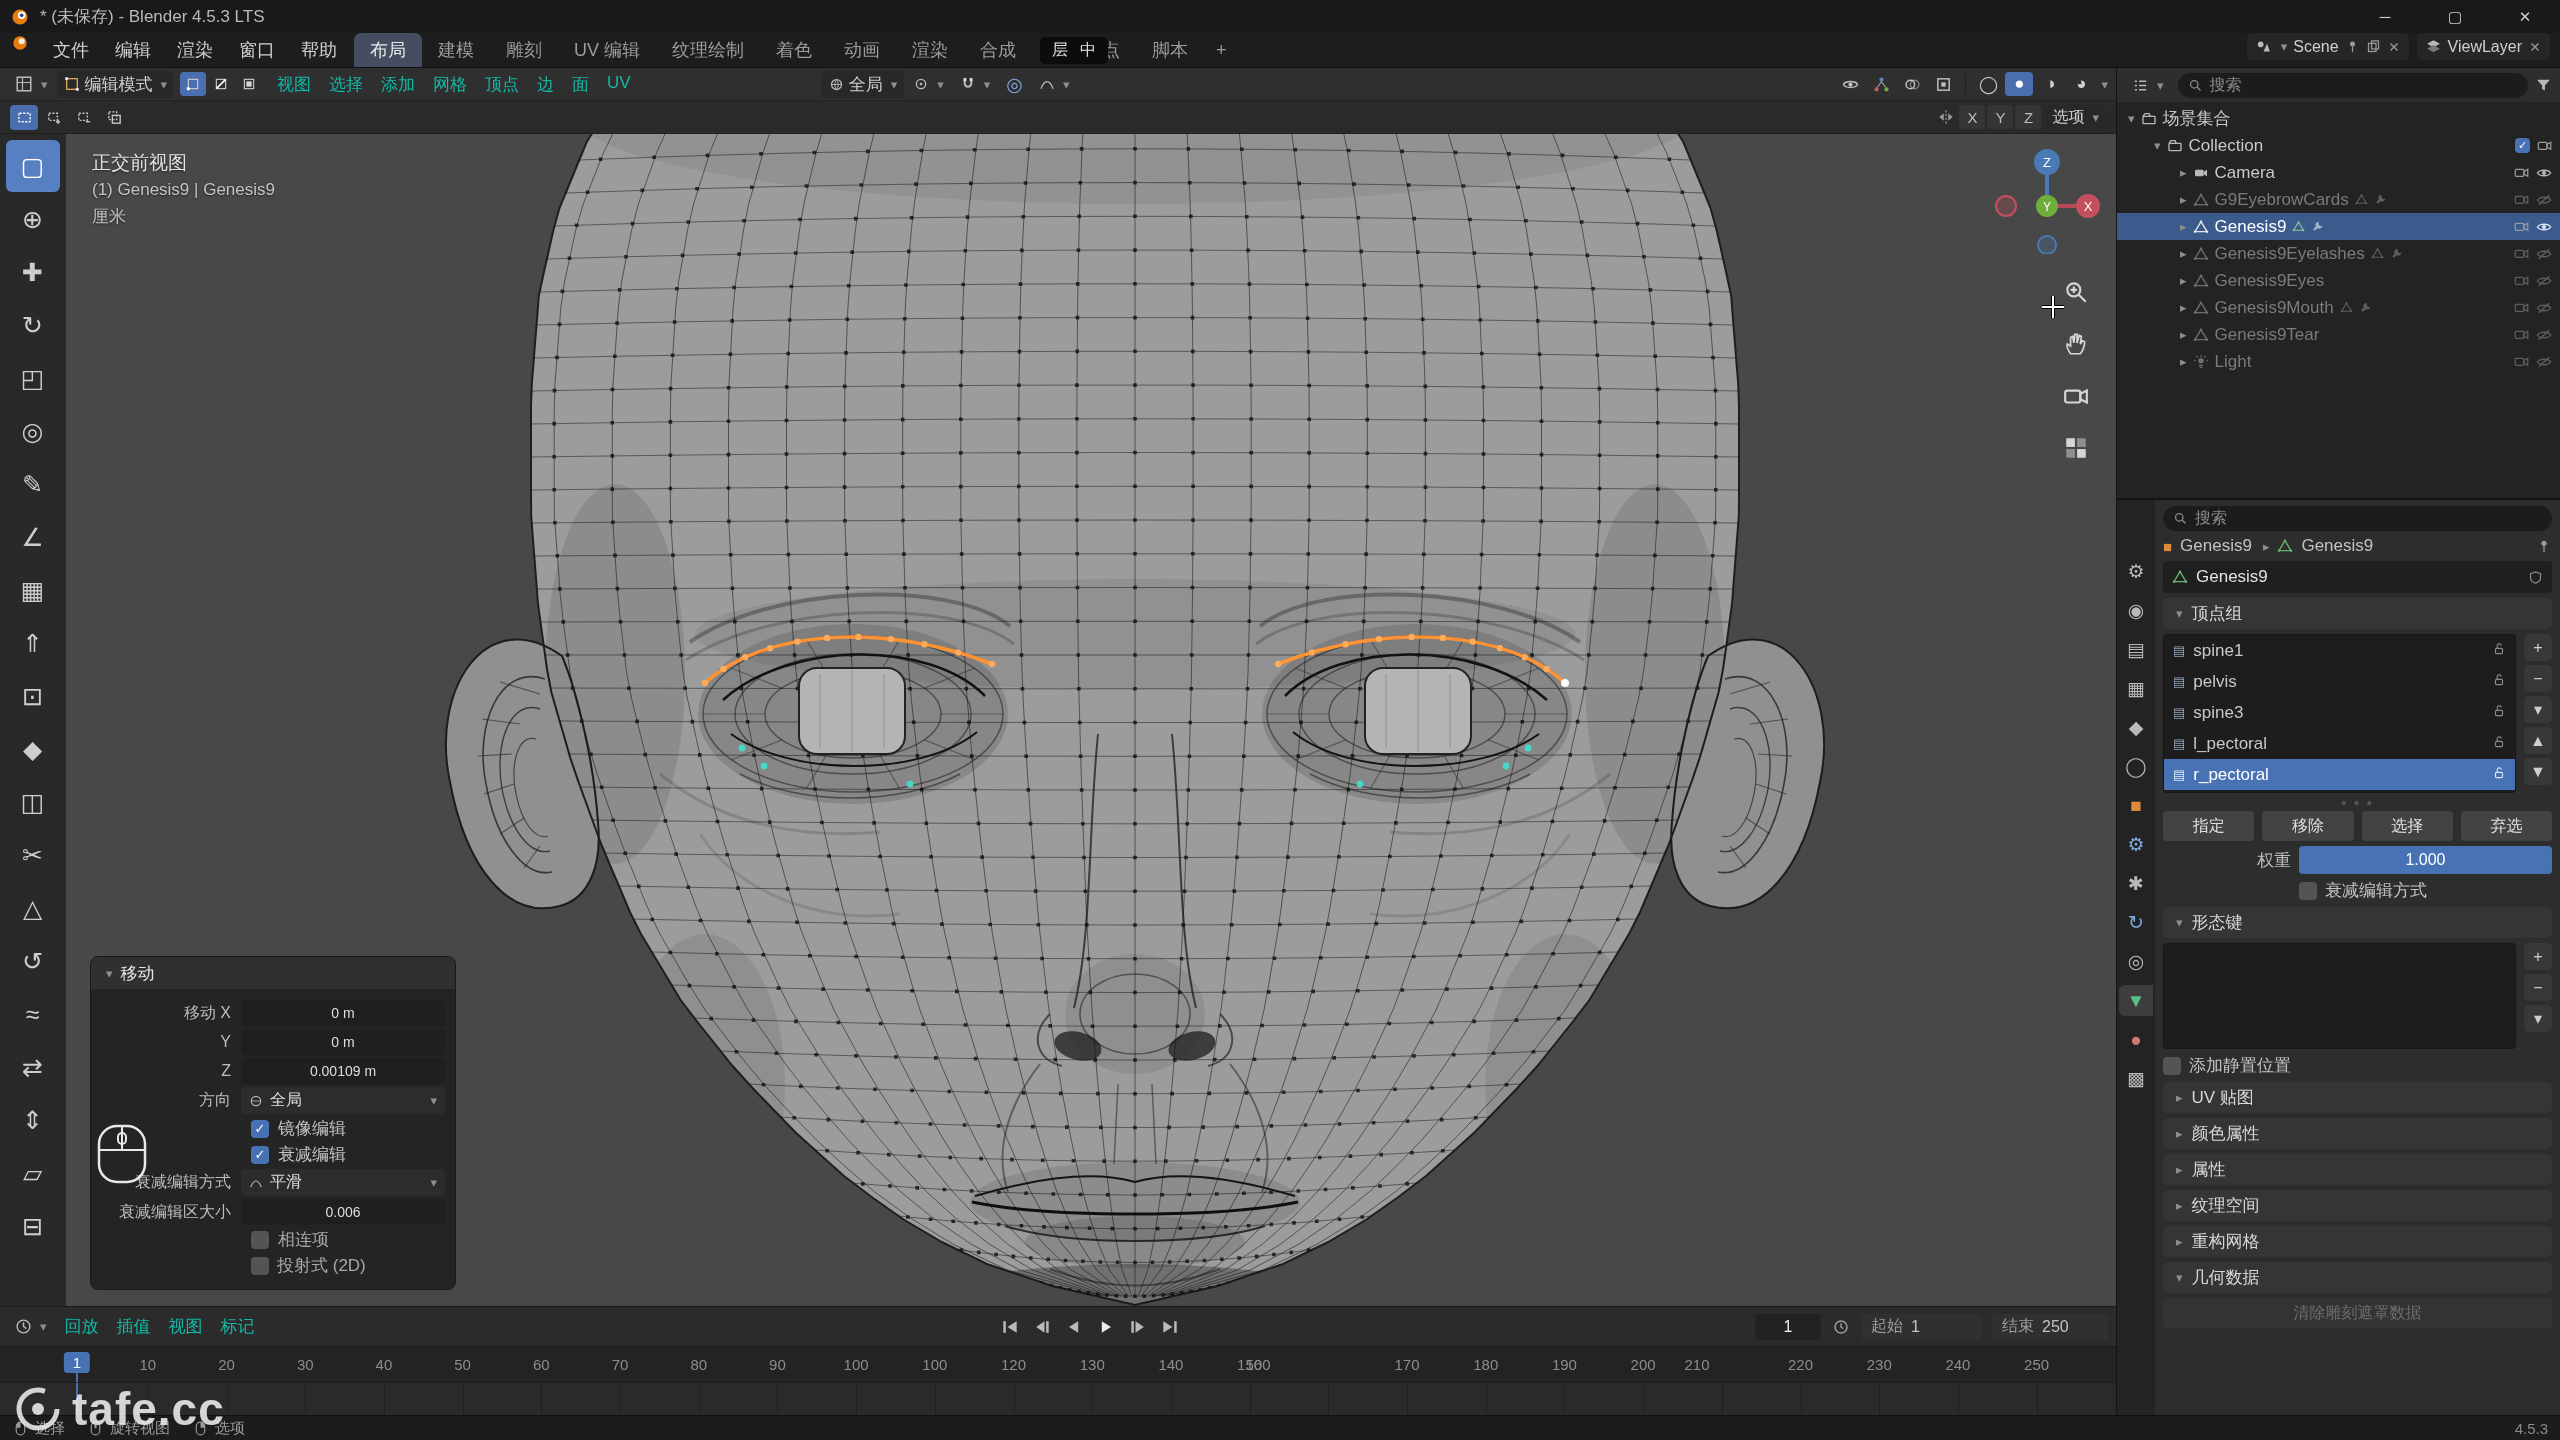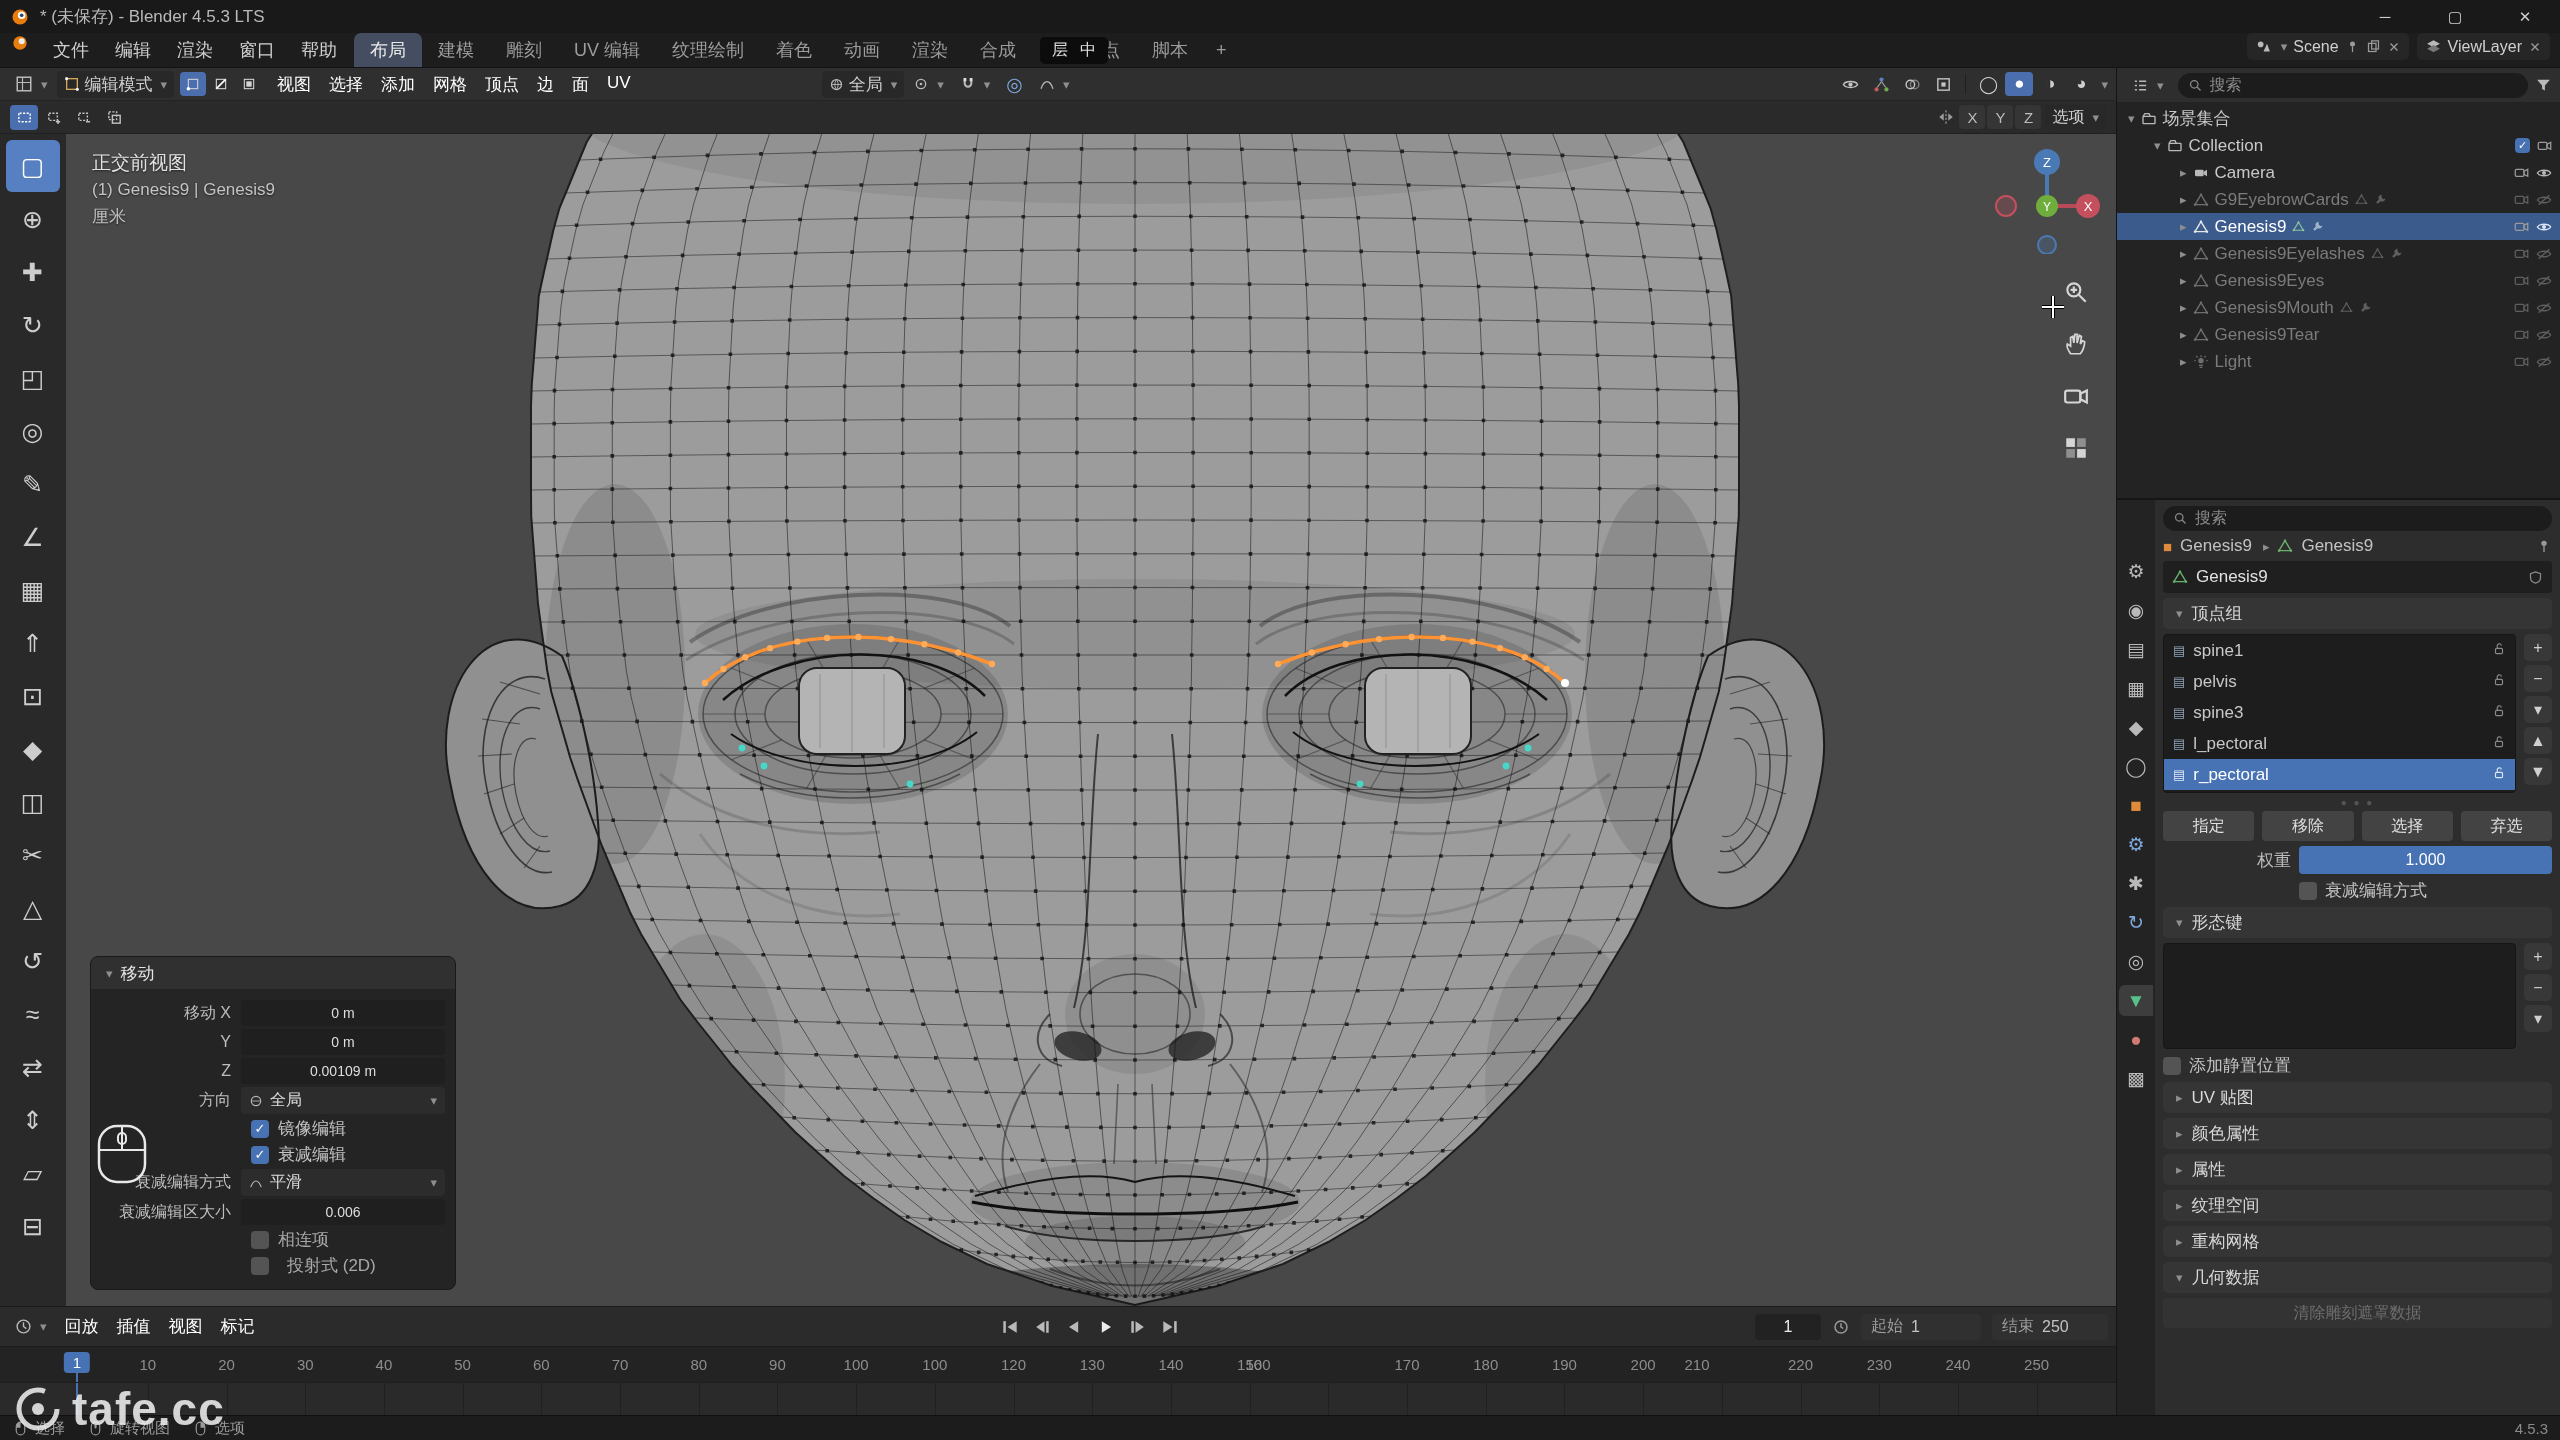--- a/index.html
+++ b/index.html
@@ -24,21 +24,21 @@
 .ws-add{padding:0 12px;display:flex;align-items:center;color:#9c9c9c}
 .ime-badge{position:absolute;left:1040px;top:4px;height:27px;background:#0c0c0c;border-radius:5px;display:flex;align-items:center;padding:0 12px;gap:12px;font-size:16px;color:#e0e0e0}
 .tb-right{margin-left:auto;display:flex;align-items:center;gap:8px;padding-right:10px}
 .sel-group{display:flex;align-items:center;background:#262626;border-radius:5px;height:27px;padding:0 8px;gap:6px;font-size:16px;color:#cfcfcf}
 
 .main-row{flex:1;display:flex;min-height:0}
 .left-col{width:2116px;display:flex;flex-direction:column;min-height:0}
 .vp-header{height:33px;background:#2f2f2f;border-bottom:1px solid #232323;display:flex;align-items:center;font-size:17px;gap:2px;padding:0 8px;flex:none}
 .hdr-btn{display:flex;align-items:center;gap:5px;padding:2px 7px;border-radius:4px;color:#cfcfcf}
 .hdr-btn.dark{background:#282828}
-.hdr-menu{padding:0 9px;color:#ffffff}
+.hdr-menu{padding:0 9px;color:#14b8a6}
 .mode-btn{width:26px;height:24px;border-radius:4px;display:flex;align-items:center;justify-content:center}
 .mode-btn.active{background:#4b6eaf}
 .shade-btn{width:28px;height:24px;border-radius:4px;display:flex;align-items:center;justify-content:center;font-size:17px;color:#cfcfcf}
 .shade-btn.active{background:#4b6eaf;color:#fff}
 .tool-settings{height:33px;background:#2a2a2a;border-bottom:1px solid #202020;display:flex;align-items:center;padding:0 10px;font-size:16px;flex:none}
 .ts-btn{width:28px;height:25px;border-radius:4px;display:flex;align-items:center;justify-content:center;margin-right:2px;color:#c3c3c3}
 .ts-btn.active{background:#4b6eaf;color:#fff}
 .ts-right{margin-left:auto;display:flex;align-items:center;gap:4px}
 .axis-btn{width:26px;height:24px;border-radius:4px;background:#353535;display:flex;align-items:center;justify-content:center;font-size:15px;color:#bdbdbd}
 
@@ -739,21 +739,21 @@
                 </div>
               </div>
               <div class="op-row">
                 <div class="op-label">衰减编辑区大小</div>
                 <div class="op-field">0.006</div>
               </div>
               <div class="op-row" style="padding-left:150px;gap:9px">
                 <span class="cb"></span>
                 <span style="color:#a8a8a8">相连项</span>
               </div>
-              <div class="op-row" style="padding-left:150px;gap:18px">
+              <div class="op-row" style="padding-left:150px;gap:8px">
                 <span class="cb"></span>
                 <span style="color:#a8a8a8">投射式 (2D)</span>
               </div>
             </div>
           </div>
 
         <div class="mouse-cast">
           <svg width="52" height="62" viewBox="0 0 52 62">
               <rect x="3" y="3" width="46" height="56" rx="18" fill="none" stroke="#e8e8e8" stroke-width="2.5"></rect>
               <path d="M26 3v24M3 27h46" stroke="#e8e8e8" stroke-width="2"></path>

